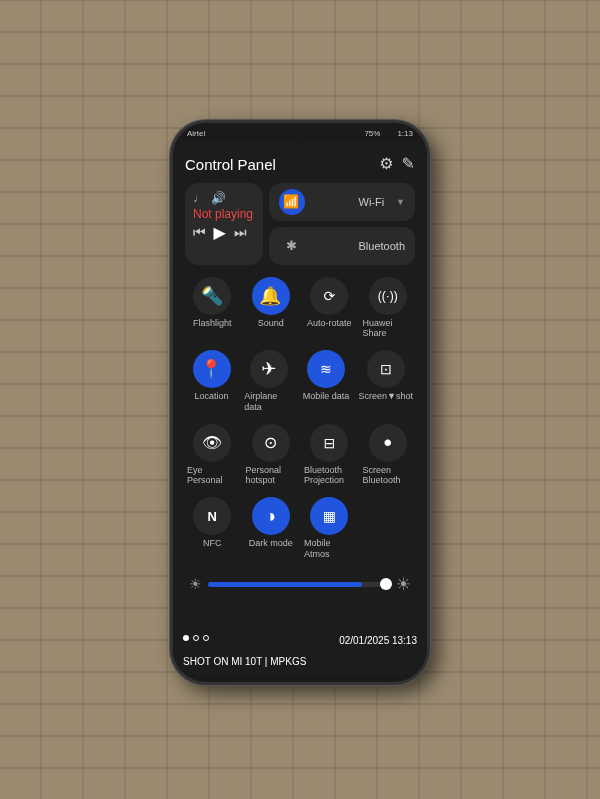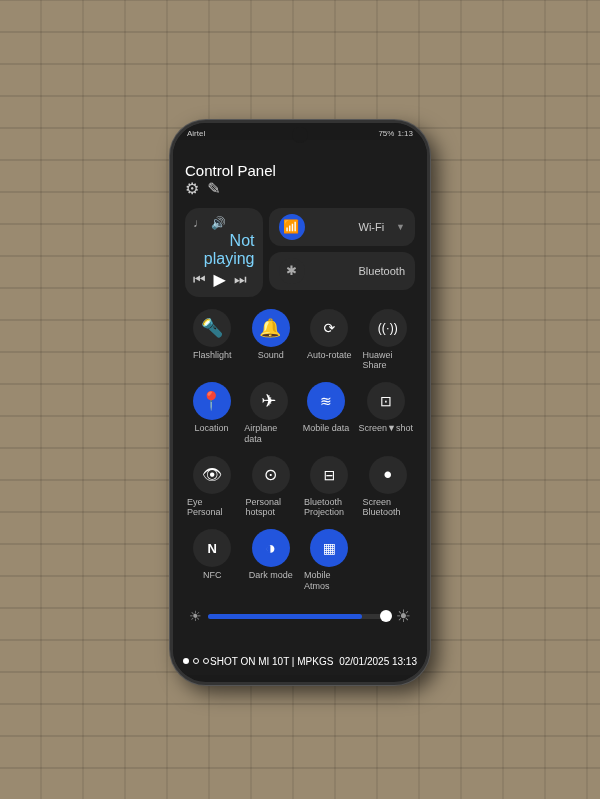--- a/index.html
+++ b/index.html
@@ -66,21 +66,21 @@
       align-items: center;
       padding: 6px 14px 2px;
       background: #1a1a1a;
       font-size: 9px;
       color: #ccc;
     }
     .status-left { font-size: 8px; }
     .status-right {
       display: flex;
       align-items: center;
-      gap: 3px;
+      gap: 17px;
       font-size: 8px;
     }
 
     
     .notch {
       width: 16px;
       height: 16px;
       background: #1a1a1a;
       border-radius: 50%;
       position: absolute;
@@ -101,24 +101,23 @@
     
     .control-panel {
       padding: 10px 12px;
       color: white;
     }
 
     
     .cp-header {
       display: flex;
       justify-content: space-between;
-      align-items: flex-start;
+      align-items: flex-end;
       margin-bottom: 10px;
-      margin-top: 12px;
-      flex-direction: column;
+      margin-top: 4px;
     }
     .cp-title {
       font-size: 15px;
       font-weight: 500;
       color: white;
     }
     .cp-header-icons {
       display: flex;
       gap: 8px;
       align-items: center;
@@ -128,24 +127,23 @@
       color: #ccc;
     }
     .media-top {
       display: flex;
       align-items: center;
       gap: 6px;
     }
     .media-icon { color: #aaa; font-size: 12px; }
     .media-sound-icon { color: #888; font-size: 12px; }
     .not-playing {
-      font-size: 16px;
-      color: #7dd3fc;
+      font-size: 12px;
+      color: #ef4444;
       margin-top: 2px;
-      text-align: right;
     }
     .media-controls {
       display: flex;
       align-items: center;
       gap: 8px;
       margin-top: 2px;
     }
     .media-btn { font-size: 14px; color: #ccc; cursor: pointer; }
     .media-play { font-size: 16px; color: white; }
 
@@ -264,21 +262,21 @@
       position: absolute;
       bottom: 8px;
       left: 10px;
       right: 10px;
       display: flex;
       justify-content: space-between;
       color: white;
       font-size: 10px;
       z-index: 5;
     }
-    .watermark-left { display: flex; flex-direction: row; gap: 1px; }
+    .watermark-left { display: flex; flex-direction: column; gap: 15px; }
     .watermark-dots { display: flex; gap: 4px; align-items: center; }
     .dot { width: 6px; height: 6px; border-radius: 50%; background: white; }
     .dot.hollow { background: transparent; border: 1px solid white; }
 
     
     .row-section {
       margin-bottom: 3px;
     }
   </style>
 </head>

